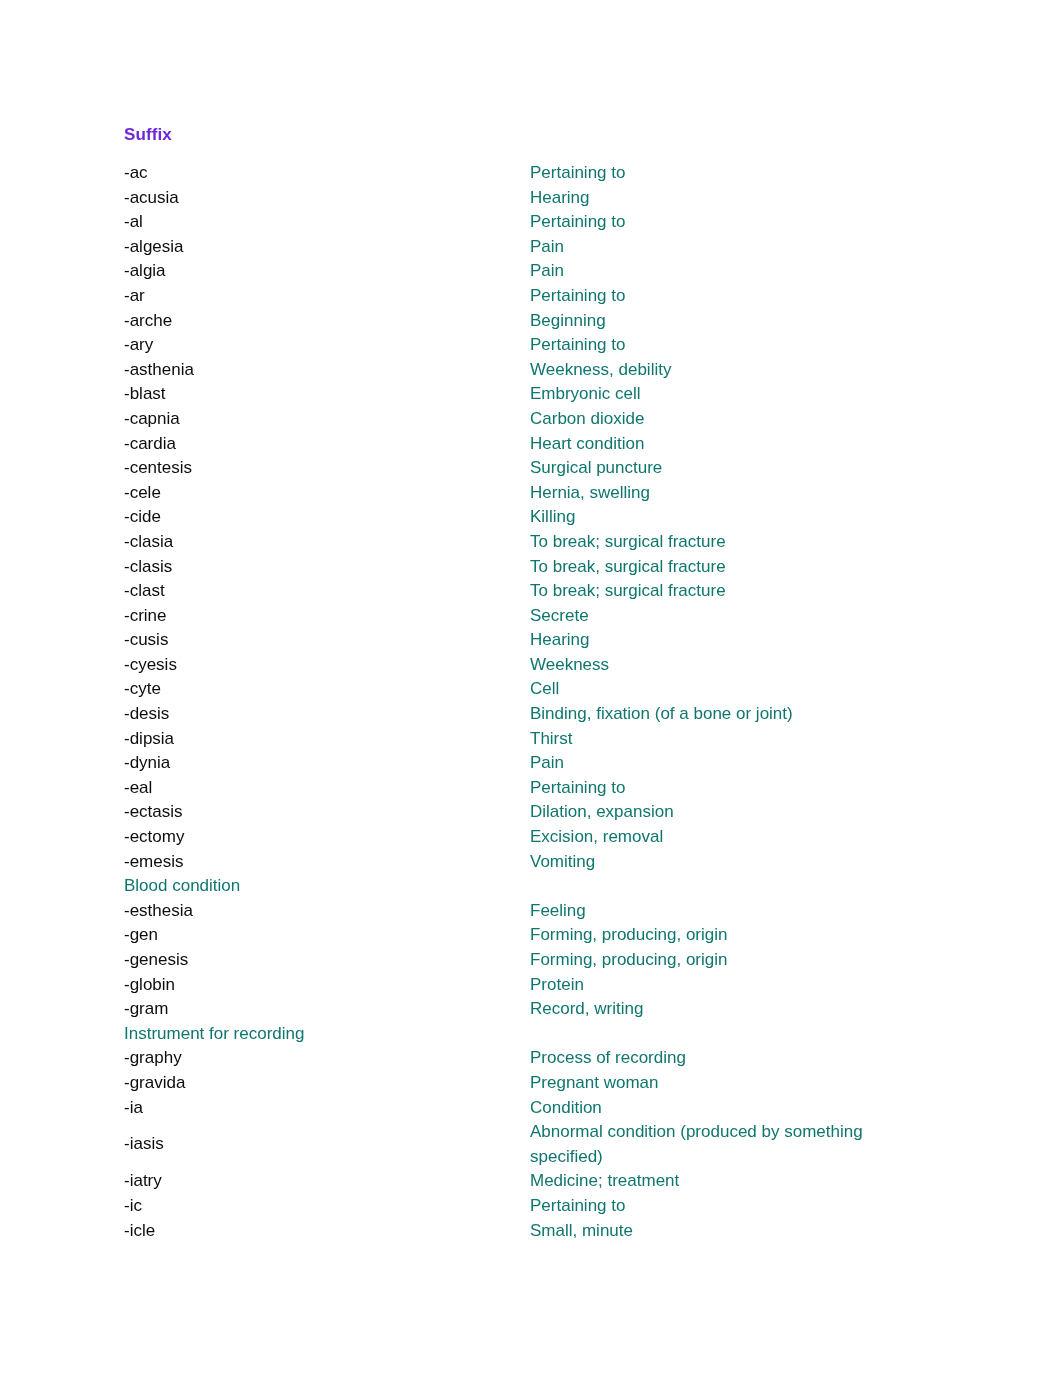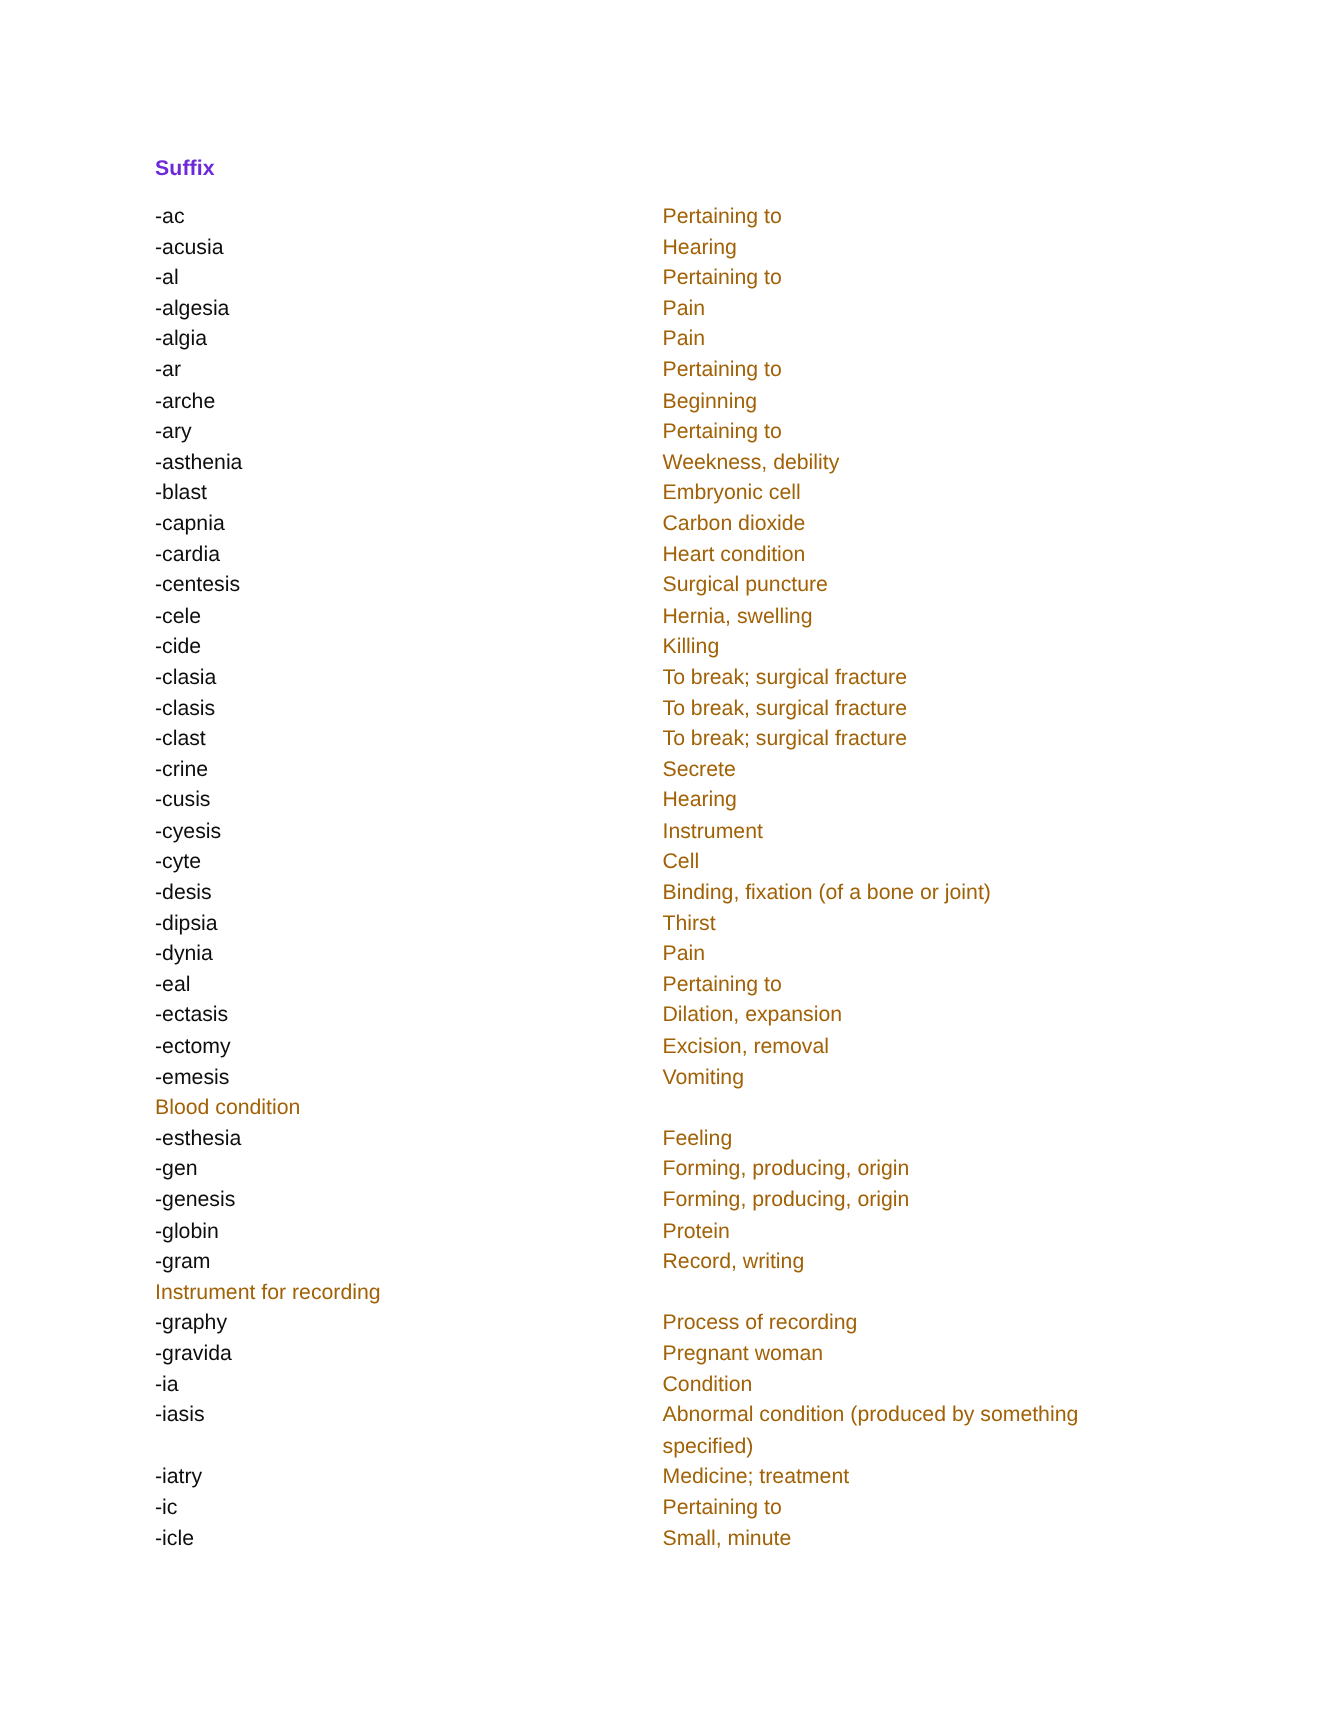--- a/index.html
+++ b/index.html
@@ -28,37 +28,37 @@
     line-height: 22px;
     letter-spacing: 0.1px;
     margin: 0 0 15px 0;
     color: #6d28d9;
   }
   .entry-list {
     display: block;
   }
   .entry-row {
     display: flex;
-    align-items: flex-start;
+    align-items: center;
     min-height: 24.6px;
   }
   .entry-term {
     flex: 0 0 406px;
     width: 406px;
     font-size: 17px;
     line-height: 24.6px;
     white-space: nowrap;
     color: #0d0d0d;
   }
   .entry-def {
     flex: 0 0 356px;
     width: 356px;
     font-size: 17px;
     line-height: 24.6px;
-    color: #a16207;
+    color: #0f766e;
   }
 </style>
 </head>
 <body>
 
 <div class="page">
   <div class="content">
     <h1 class="doc-title">Suffix</h1>
     <div class="entry-list">
         <div class="entry-row">
@@ -136,21 +136,21 @@
         <div class="entry-row">
           <div class="entry-term">-crine</div>
           <div class="entry-def">Secrete</div>
         </div>
         <div class="entry-row">
           <div class="entry-term">-cusis</div>
           <div class="entry-def">Hearing</div>
         </div>
         <div class="entry-row">
           <div class="entry-term">-cyesis</div>
-          <div class="entry-def">Instrument</div>
+          <div class="entry-def">Weekness</div>
         </div>
         <div class="entry-row">
           <div class="entry-term">-cyte</div>
           <div class="entry-def">Cell</div>
         </div>
         <div class="entry-row">
           <div class="entry-term">-desis</div>
           <div class="entry-def">Binding, fixation (of a bone or joint)</div>
         </div>
         <div class="entry-row">

